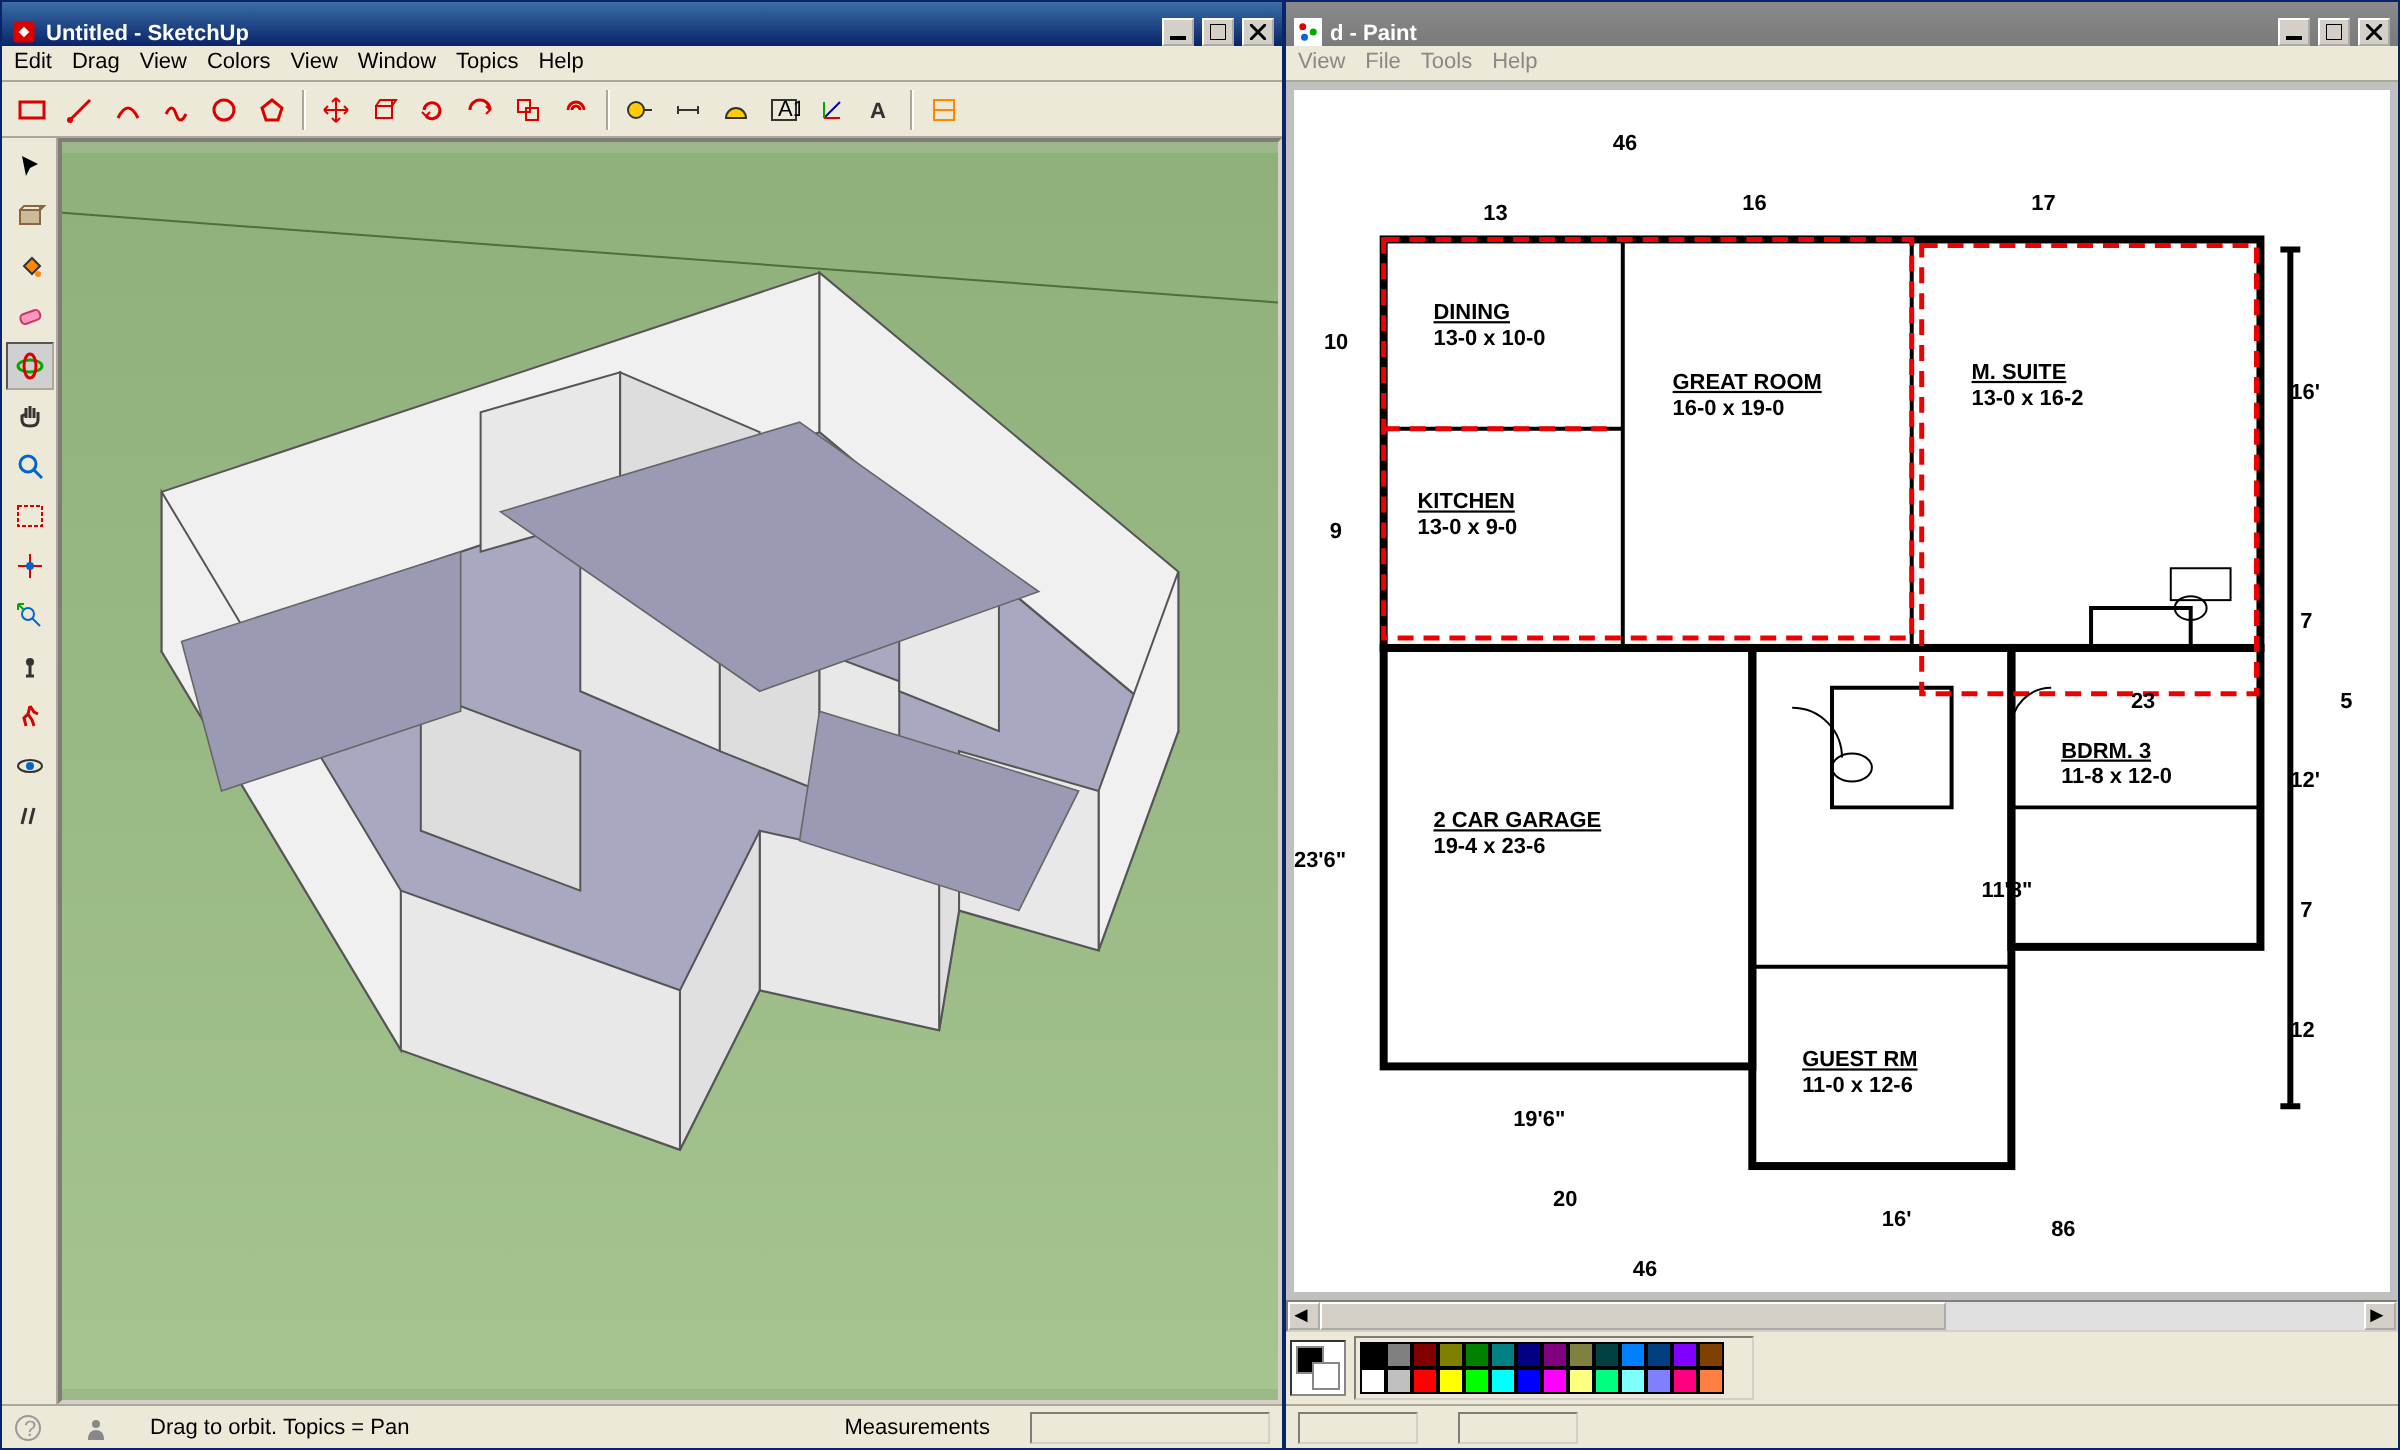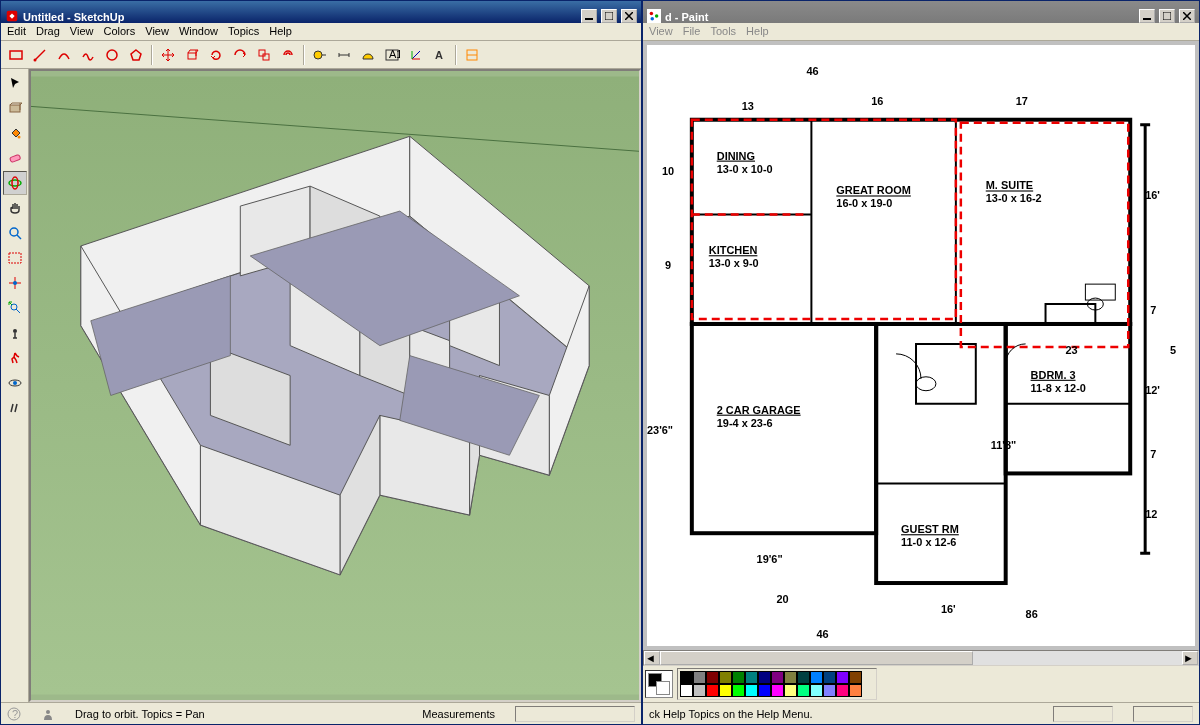--- a/index.html
+++ b/index.html
@@ -472,17 +472,16 @@
           <div class="color-swatch" style="background: rgb(255, 255, 128);"></div>
           <div class="color-swatch" style="background: rgb(0, 255, 128);"></div>
           <div class="color-swatch" style="background: rgb(128, 255, 255);"></div>
           <div class="color-swatch" style="background: rgb(128, 128, 255);"></div>
           <div class="color-swatch" style="background: rgb(255, 0, 128);"></div>
           <div class="color-swatch" style="background: rgb(255, 128, 64);"></div>
         </div>
     </div>
   </div>
   <div class="statusbar">
-    <span style="flex:1">ck Help Topics on the Help Menu.</span>
     <div class="status-seg" style="width:60px"></div>
     <div class="status-seg" style="width:60px"></div>
   </div>
 </div>
 
 </body></html>

